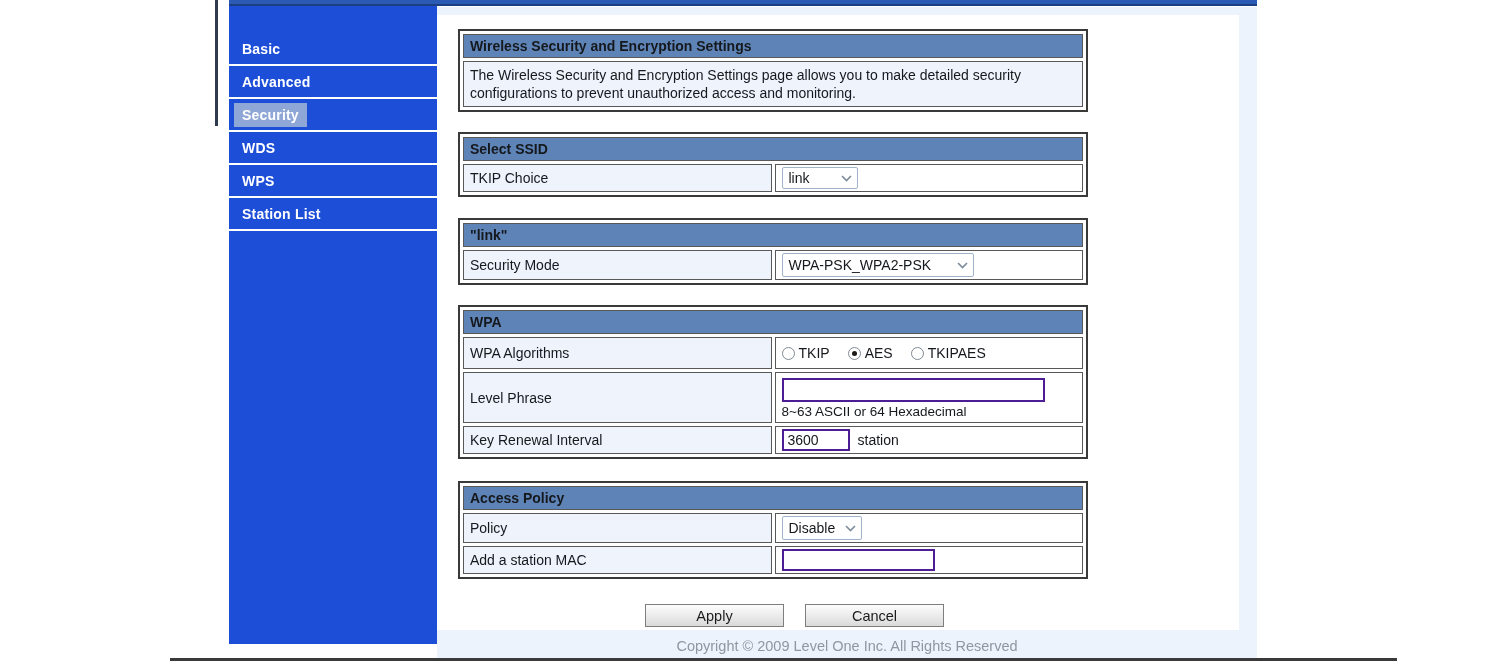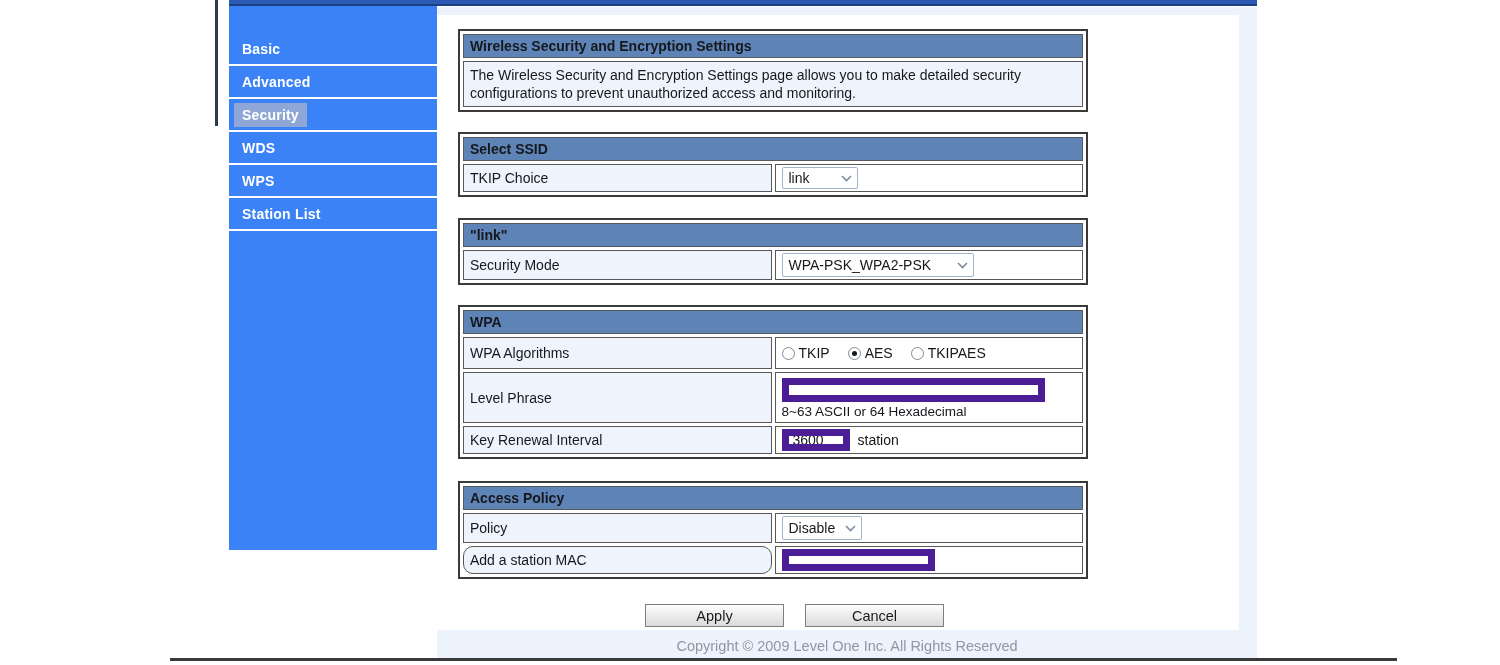--- a/index.html
+++ b/index.html
@@ -9,21 +9,21 @@
 
   
   .tick { position:absolute; left:215px; top:0; width:3px; height:126px; background:#2e3a4e; }
   .bottomline { position:absolute; left:170px; top:658px; width:1227px; height:3px; background:#3a3a3a; z-index:9; }
 
   
   .topbar { position:absolute; left:229px; top:0; width:1028px; height:6px;
             background:#2a5ab4; border-bottom:2px solid #1c3e82; z-index:3; }
 
   
-  .sidebar { position:absolute; left:229px; top:0; width:208px; height:550px; background:#3b82f6; z-index:2; }
+  .sidebar { position:absolute; left:229px; top:0; width:208px; height:644px; background:#1d4ed8; z-index:2; }
   .side-spacer { height:33px; }
   .side-item { height:31px; display:flex; align-items:center; padding-left:5px;
                color:#ffffff; font-size:14px; font-weight:bold; cursor:pointer; }
   .side-item .lbl { padding:4px 8px; letter-spacing:0.2px; }
   .side-item.active .lbl { background:#8fa7d6; }
   .side-sep { height:2px; background:#ffffff; width:100%; }
 
   
   .main-bg { position:absolute; left:437px; top:7px; width:820px; height:654px; background:#edf3fc; z-index:1; }
   .panel { position:absolute; left:0; top:8px; width:802px; height:623px; background:#ffffff; padding-top:14px; }
@@ -49,21 +49,21 @@
 
   
   .radio-row { display:flex; align-items:center; height:26px; }
   .radio-opt { display:flex; align-items:center; margin-right:18px; cursor:pointer;justify-content:space-between; }
   .radio { width:13px; height:13px; border:1px solid #808a94; border-radius:50%;
            background:#fff; margin-right:4px; position:relative; }
   .radio.checked::after { content:""; position:absolute; left:3px; top:3px;
            width:5px; height:5px; border-radius:50%; background:#1a1a1a; }
 
   
-  input.tinput { border:7px solid #4c1d95; background:#fff; font-family:"Liberation Sans",sans-serif;
+  input.tinput { border:2px solid #4c1d95; background:#fff; font-family:"Liberation Sans",sans-serif;
                  font-size:14px; padding:2px 4px; color:#15181c; }
   .inp-pass { width:263px; height:24px; display:block; margin:2px 0 1px 0; }
   .inp-key  { width:68px;  height:22px; }
   .inp-mac  { width:153px; height:22px; }
   .hint { font-size:13.5px; color:#15181c; margin-top:2px; }
   .unit { font-size:14px; color:#15181c; margin-left:8px; }
 
   
   .btnrow { display:flex; margin:25px 0 0 208px; gap:21px; }
   .btn { width:139px; height:23px; border:1px solid #7e7e7e;
@@ -225,21 +225,21 @@
               <span>Disable</span>
               <span class="chev">
                 <svg width="11" height="7" viewBox="0 0 11 7">
                       <polyline points="1,1 5.5,5.5 10,1" fill="none" stroke="#7b8b99" stroke-width="1.6"></polyline>
                     </svg>
               </span>
             </span>
           </td>
         </tr>
         <tr>
-          <td class="lcell" style="height:26px;border-radius:10px;">Add a station MAC</td>
+          <td class="lcell" style="height:26px;">Add a station MAC</td>
           <td class="vcell">
             <input type="text" class="tinput inp-mac" value="" style="">
           </td>
         </tr>
       </tbody>
         </table>
 
       <div class="btnrow">
         <button class="btn">Apply</button>
         <button class="btn">Cancel</button>

